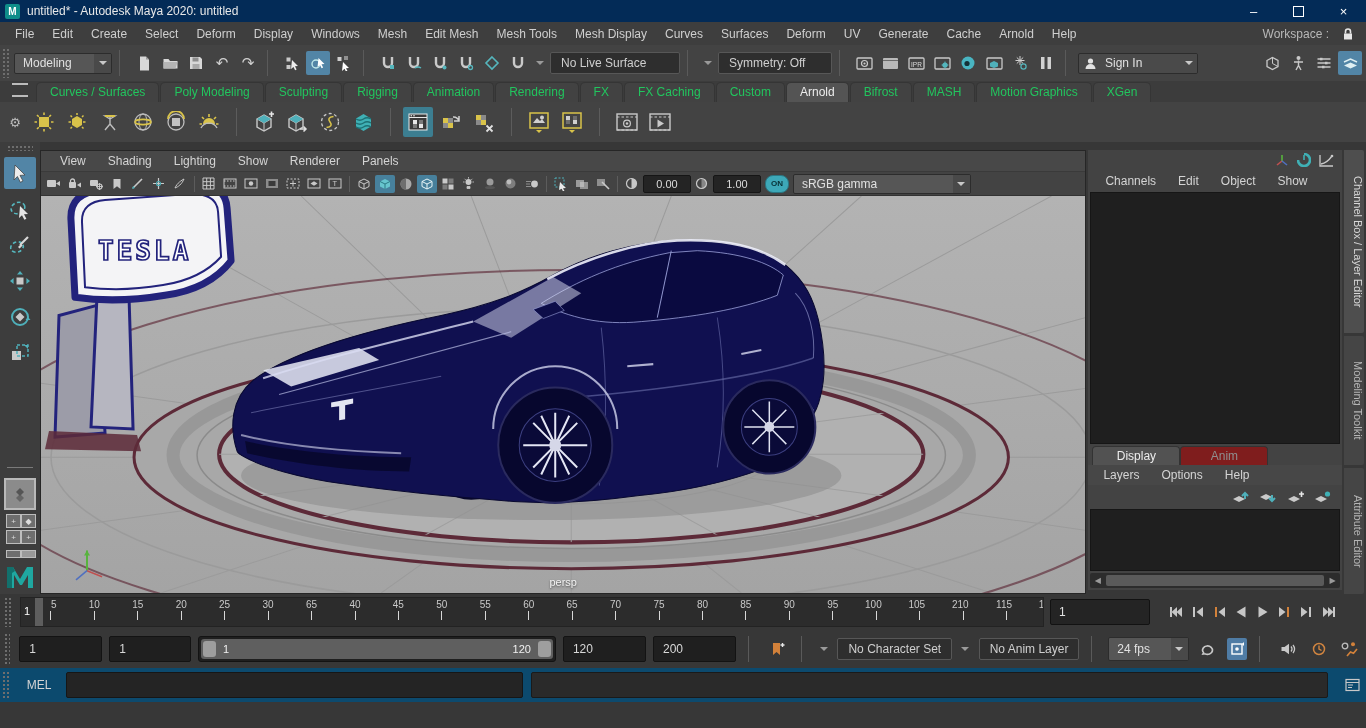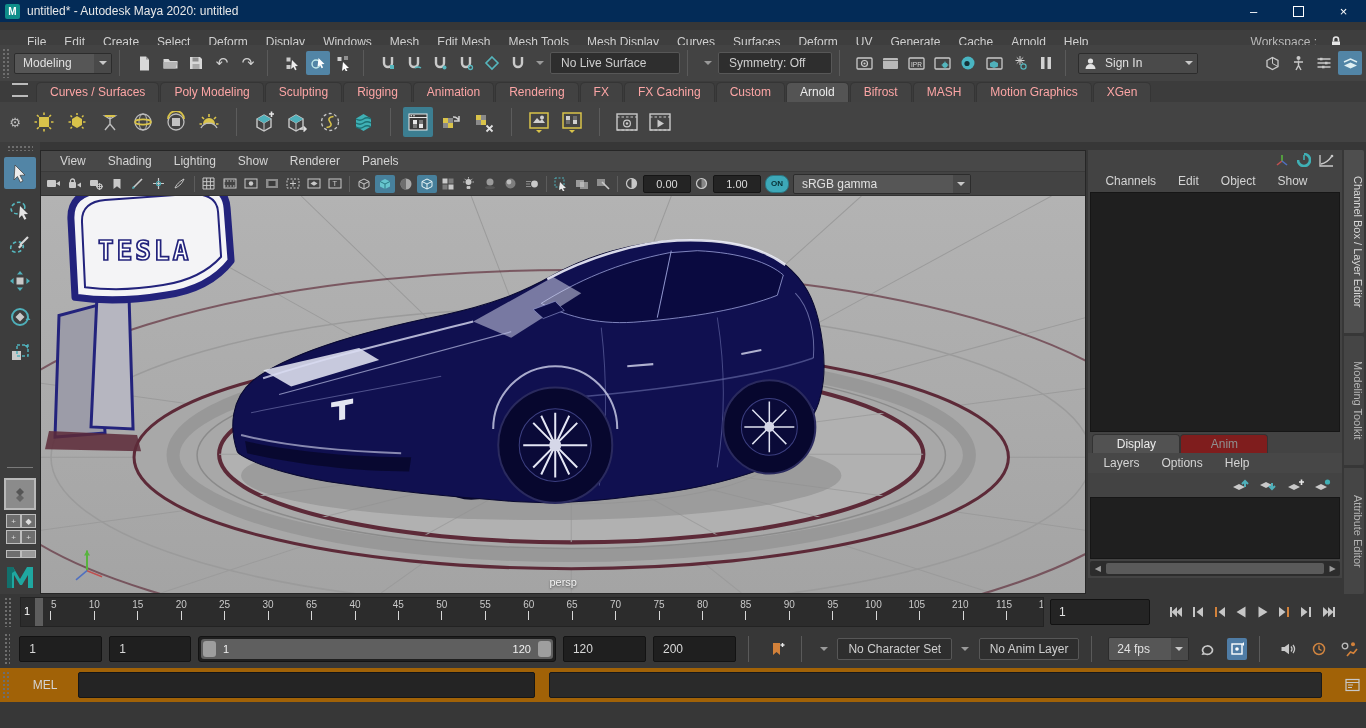--- a/index.html
+++ b/index.html
@@ -6,21 +6,21 @@
   .app{position:relative;width:1366px;height:728px;background:#373737;overflow:hidden;
        font-family:"Liberation Sans",sans-serif;font-size:12px;color:#cfcfcf;-webkit-font-smoothing:antialiased}
   
   .titlebar{position:absolute;top:0;left:0;right:0;height:22px;background:#032b57;display:flex;align-items:center;color:#e8e8e8}
   .maya-badge{width:15px;height:15px;margin:0 7px 0 5px;background:#0f8d8a;border-radius:2px;display:flex;align-items:center;justify-content:center;font-size:10px;font-weight:bold;color:#fff}
   .title{font-size:12px}
   .winbtns{margin-left:auto;display:flex;height:100%}
   .wbtn{width:45px;height:100%;display:flex;align-items:center;justify-content:center;color:#fff;font-size:13px}
   .wbtn .sq{width:9px;height:9px;border:1px solid #fff}
   
-  .menubar{position:absolute;top:30px;left:0;right:0;height:23px;background:#3e3e3e;display:flex;align-items:center;padding:0 18px;border-bottom:1px solid #313131}
+  .menubar{position:absolute;top:22px;left:0;right:0;height:23px;background:#3e3e3e;display:flex;align-items:center;padding:0 6px;border-bottom:1px solid #313131}
   .menus{display:flex;align-items:center}
   .menu-item{padding:0 9px;color:#cfcfcf;cursor:default;white-space:nowrap}
   .workspace{margin-left:auto;display:flex;align-items:center;gap:7px}
   .ws-label{color:#b8b8b8}
   .combo{display:flex;align-items:center;background:#565656;border:1px solid #2c2c2c;border-radius:2px;height:19px;color:#e0e0e0;overflow:hidden}
   .combo .lbl{padding:0 8px;white-space:nowrap}
   .combo .caret{width:17px;height:100%;display:flex;align-items:center;justify-content:center;background:#494949;margin-left:auto}
   .tri{width:0;height:0;border:4px solid transparent;border-top-color:#c8c8c8;margin-top:4px}
   .ws-combo{width:200px}
   
@@ -29,21 +29,21 @@
   .sep{width:5px;height:26px;border-left:1px solid #5a5a5a;margin:0 5px}
   .ic{width:24px;height:24px;display:flex;align-items:center;justify-content:center;border-radius:2px;flex:none}
   .ic.active{background:#5285a6}
   .glyph{font-family:"DejaVu Sans",sans-serif;font-size:15px;color:#d0d0d0;line-height:1}
   .ds-field{background:#2e2e2e;border:1px solid #575757;color:#cfcfcf;height:20px;padding:0 10px;display:flex;align-items:center;border-radius:2px;white-space:nowrap}
   .signin{width:118px;background:#4a4a4a}
   
   .shelftabs{position:absolute;top:81px;left:0;right:0;height:21px;background:#3c3c3c;display:flex;align-items:flex-end;padding-left:12px}
   .shelftabs .collapse{width:16px;height:10px;margin:0 8px 5px 0;border-top:2px solid #bbb;border-bottom:2px solid #bbb}
   .stabs{display:flex;align-items:flex-end}
-  .stab{padding:2px 13px 3px;color:#fca5a5;background:#424242;border:1px solid #353535;border-bottom:none;border-radius:5px 5px 0 0;margin-right:1px;white-space:nowrap}
+  .stab{padding:2px 13px 3px;color:#22c55e;background:#424242;border:1px solid #353535;border-bottom:none;border-radius:5px 5px 0 0;margin-right:1px;white-space:nowrap}
   .stab:nth-child(10){background:#545454;color:#ececec}
   .shelf{position:absolute;top:102px;left:0;right:0;height:40px;background:#434343;display:flex;align-items:center;padding-left:4px;gap:3px;border-bottom:1px solid #2c2c2c}
   .sic{width:30px;height:30px;display:flex;align-items:center;justify-content:center;border-radius:2px;flex:none}
   .sic.active{background:#3c7e91}
   .vsep{width:1px;height:28px;background:#5c5c5c;margin:0 9px;flex:none}
   
   .main{position:absolute;top:142px;left:0;right:0;height:452px;display:flex;background:#373737}
   .toolbox{width:40px;background:#3d3d3d;display:flex;flex-direction:column;align-items:center;padding-top:2px;gap:4px}
   .tool{width:32px;height:32px;display:flex;align-items:center;justify-content:center;border-radius:2px}
   .tool.active{background:#5285a6}
@@ -58,21 +58,21 @@
   .vic{width:20px;height:18px;display:flex;align-items:center;justify-content:center;border-radius:2px;flex:none}
   .vic.active{background:#47809c}
   .vsep2{width:1px;height:16px;background:#5c5c5c;margin:0 3px;flex:none}
   .vfield{background:#242424;border:1px solid #161616;color:#dcdcdc;height:16px;width:46px;display:flex;align-items:center;justify-content:center;border-radius:2px;font-size:11px}
   .onpill{width:22px;height:16px;border-radius:8px;background:#3da8b8;color:#073036;font-size:8px;font-weight:bold;display:flex;align-items:center;justify-content:center;border:1px solid #2b7682}
   .cscombo{width:176px;height:18px;background:#565656}
   .vpcanvas{flex:1;position:relative;overflow:hidden;background:#ababab}
   .vpcanvas svg.scene{position:absolute;inset:0;width:100%;height:100%}
   .persp-label{position:absolute;left:50%;bottom:5px;transform:translateX(-50%);color:#f2f2f2;font-size:11px;text-shadow:0 1px 2px rgba(40,40,40,.7)}
   
-  .rightpanel{margin:8px 2px 16px 2px;width:254px;background:#434343;display:flex;flex-direction:column}
+  .rightpanel{margin:8px 2px 4px 2px;width:254px;background:#434343;display:flex;flex-direction:column}
   .rp-icons{height:20px;display:flex;align-items:center;justify-content:flex-end;gap:8px;padding-right:8px}
   .rp-menus{height:22px;display:flex;align-items:center;gap:4px;padding-left:8px}
   .rp-menu-item{padding:0 9px;color:#d4d4d4}
   .rp-dark{flex:1;margin:0 2px;background:#1f1f1f;border:1px solid #161616}
   .lay-tabs{height:19px;display:flex;align-items:flex-end;padding-left:4px;margin-top:2px}
   .ltab{width:86px;text-align:center;padding:2px 0;border-radius:4px 4px 0 0;border:1px solid #333;border-bottom:none}
   .ltab.active{background:#525252;color:#ececec}
   .ltab.inactive{background:#7f1d1d;color:#8f8f8f}
   .lay-menus{height:20px;display:flex;align-items:center;gap:4px;padding-left:6px;background:#474747}
   .lay-btns{height:24px;display:flex;align-items:center;justify-content:flex-end;gap:7px;padding-right:10px}
@@ -101,21 +101,21 @@
   .rfield{height:24px;background:#1f1f1f;border:1px solid #131313;color:#d8d8d8;display:flex;align-items:center;padding-left:9px;border-radius:2px}
   .rslider{position:relative;flex:none;width:356px;height:24px;background:#1f1f1f;border:1px solid #131313;border-radius:3px}
   .rbar{position:absolute;inset:2px;background:#5f5f5f;border-radius:3px;display:flex;align-items:center;color:#f0f0f0;font-size:11px}
   .rh{width:13px;height:16px;background:#9e9e9e;border-radius:3px;margin:0 2px;flex:none}
   .rlbl{padding:0 5px}
   .akey{width:26px;height:22px;background:#4f7ca5;border-radius:2px;display:flex;align-items:center;justify-content:center}
   .fpscombo{width:100px;height:22px}
   .dcaret{width:16px;display:flex;justify-content:center}
   .dcaret .tri{border-top-color:#9a9a9a}
   
-  .cmdline{position:absolute;top:668px;left:0;right:0;height:34px;background:#a16207;display:flex;align-items:center;gap:14px}
+  .cmdline{position:absolute;top:668px;left:0;right:0;height:34px;background:#0c4a6e;display:flex;align-items:center;gap:8px}
   .mel-label{width:38px;text-align:center;color:#d4d4d4}
   .mel-input{width:455px;height:24px;background:#242424;border:1px solid #161616;border-radius:2px}
   .mel-output{flex:1;height:24px;background:#2a2a2a;border:1px solid #1a1a1a;border-radius:2px;margin-right:4px}
   .helpline{position:absolute;top:702px;left:0;right:0;height:26px;background:#3e3e3e;display:flex;align-items:center;color:#b9b9b9;font-size:11.5px;border-top:1px solid #2f2f2f}
   svg{display:block}
 </style>
 </head>
 <body>
 
 <div class="app">

